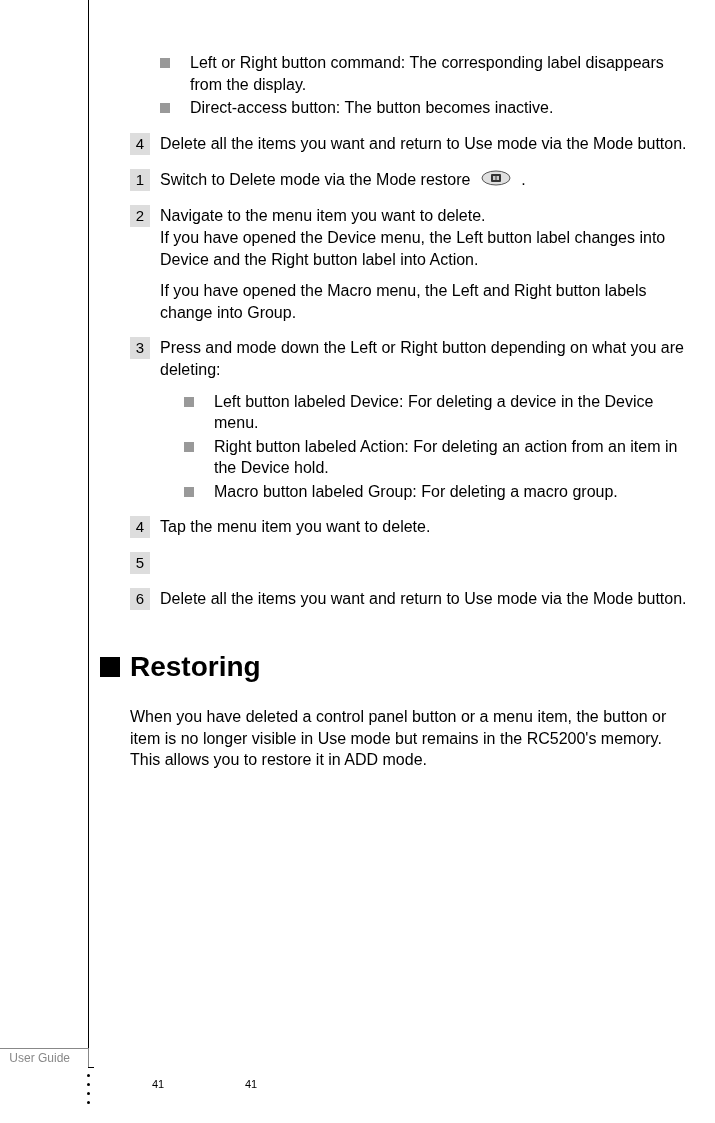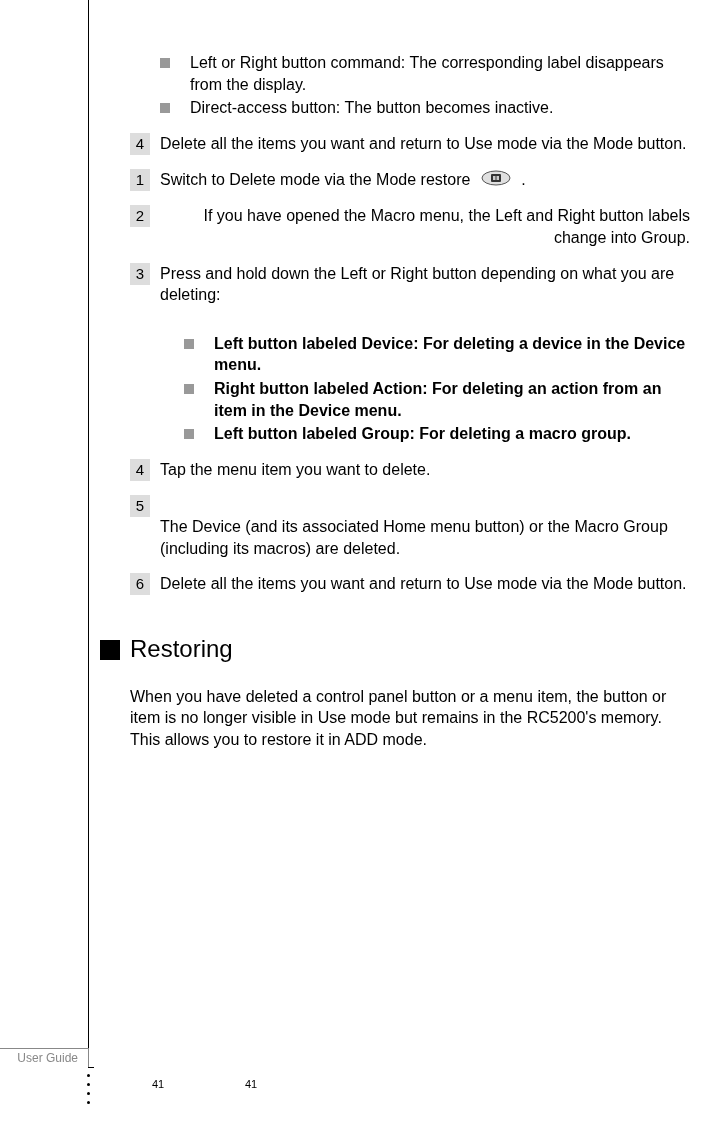--- a/index.html
+++ b/index.html
@@ -62,52 +62,52 @@
     text-align: center;
     line-height: 22px;
     margin-right: 10px;
     flex-shrink: 0;
     font-size: 15px;
   }
   .step-text {
     flex: 1;
   }
   .step-text p { margin-bottom: 10px; }
-  .step-text p:last-child { margin-bottom: 0; text-align: right; }
+  .step-text p:last-child { margin-bottom: 0; }
   .subhead {
     font-weight: bold;
     margin-top: 22px;
     margin-bottom: 14px;
   }
   .section-head-row {
     display: flex;
     align-items: center;
     margin-left: -30px;
     margin-top: 38px;
     margin-bottom: 20px;
   }
   .black-square {
     width: 20px;
     height: 20px;
     background: #000;
     margin-right: 10px;
   }
   .section-head {
-    font-size: 24px;
-    font-weight: normal;
+    font-size: 28px;
+    font-weight: bold;
   }
   .para {
   }
   .footer-label {
     position: absolute;
     left: 0;
     top: 1048px;
     font-size: 12px;
     color: #888;
-    padding: 2px 10px 2px 4px;
+    padding: 2px 18px 2px 4px;
     border-top: 1px solid #888;
     border-right: 1px solid #888;
     width: 89px;
     text-align: right;
     background: #fff;
   }
   .hline {
     position: absolute;
     left: 88px;
     top: 1067px;
@@ -183,54 +183,54 @@
           <rect x="15.5" y="6" width="2.5" height="4" fill="#ccc"></rect>
         </svg>
       </span>
       <span> .</span>
     </div>
   </div>
 
   <div class="step-row">
     <div class="step-number">2</div>
     <div class="step-text">
+      <p><span>Navigate to the menu item you want to delete.</span><br><span>If you have opened the Device menu, the Left button label changes into Device and the Right button label into Action.</span></p>
       <p>If you have opened the Macro menu, the Left and Right button labels change into Group.</p>
     </div>
   </div>
 
   <div class="step-row" style="margin-bottom:6px;">
     <div class="step-number">3</div>
-    <div class="step-text">Press and hold down the Left or Right button depending on what you are deleting:</div>
-  </div>
-
-  <div class="bullet-block-2" style="margin-top:27px;font-weight:bold;">
+    <div class="step-text">Press and mode down the Left or Right button depending on what you are deleting:</div>
+  </div>
+
+  <div class="bullet-block-2" style="margin-top:10px;">
     <div class="bullet-row">
       <div class="bullet-marker"></div>
       <div class="bullet-text">Left button labeled Device: For deleting a device in the Device menu.</div>
     </div>
     <div class="bullet-row">
       <div class="bullet-marker"></div>
-      <div class="bullet-text">Right button labeled Action: For deleting an action from an item in the Device menu.</div>
-    </div>
-    <div class="bullet-row">
-      <div class="bullet-marker"></div>
-      <div class="bullet-text">Left button labeled Group: For deleting a macro group.</div>
+      <div class="bullet-text">Right button labeled Action: For deleting an action from an item in the Device hold.</div>
+    </div>
+    <div class="bullet-row">
+      <div class="bullet-marker"></div>
+      <div class="bullet-text">Macro button labeled Group: For deleting a macro group.</div>
     </div>
   </div>
 
   <div class="step-row">
     <div class="step-number">4</div>
     <div class="step-text">Tap the menu item you want to delete.</div>
   </div>
 
   <div class="step-row">
     <div class="step-number">5</div>
     <div class="step-text">
       <br>
-      <span>The Device (and its associated Home menu button) or the Macro Group (including its macros) are deleted.</span>
     </div>
   </div>
 
   <div class="step-row">
     <div class="step-number">6</div>
     <div class="step-text">Delete all the items you want and return to Use mode via the Mode button.</div>
   </div>
 
   <div class="section-head-row">
     <div class="black-square"></div>

